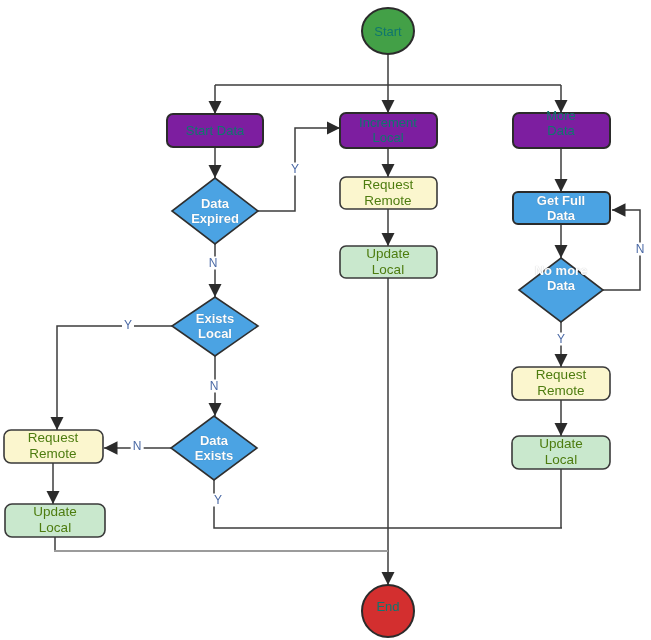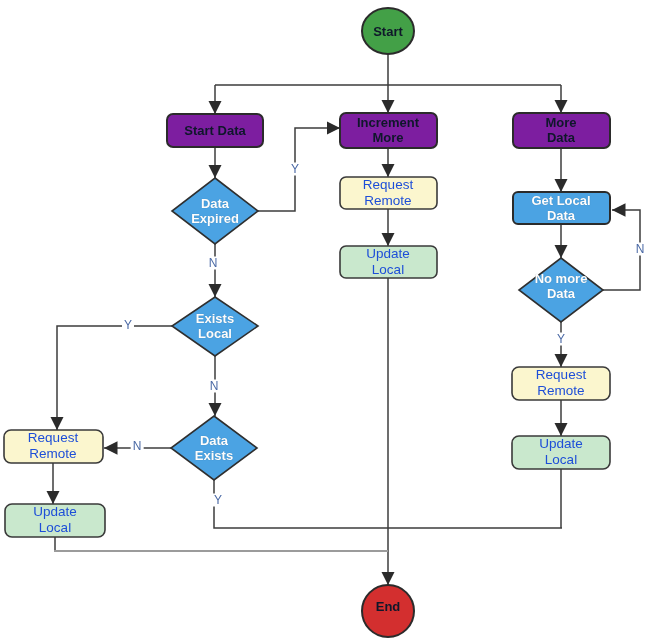--- a/index.html
+++ b/index.html
@@ -6,23 +6,23 @@
   .canvas{
     position:relative;width:651px;height:640px;background:#fff;overflow:hidden;
     font-family:"Liberation Sans",sans-serif;
   }
   .canvas svg{position:absolute;left:0;top:0;}
   .node-label{
     position:absolute;transform:translate(-50%,-50%);
     text-align:center;white-space:pre-line;line-height:15px;
     font-size:13px;cursor:default;user-select:none;
   }
-  .t-white{color:#0f172a;font-weight:bold;}
+  .t-white{color:#0f766e;font-weight:normal;}
   .t-white-soft{color:#fdfdfd;font-weight:600;text-shadow:0 0 1px rgba(0,0,0,0.25);}
-  .t-dark{color:#1d4ed8;font-weight:400;font-size:13.5px;line-height:16px;}
+  .t-dark{color:#4d7c0f;font-weight:400;font-size:13.5px;line-height:16px;}
   .edge-label{
     position:absolute;transform:translate(-50%,-50%);
     font-size:12px;color:#4a69a5;background:#ffffff;
     padding:0 2px;line-height:13px;user-select:none;
   }
 </style>
 </head>
 <body>
 
 <div class="canvas">
@@ -85,32 +85,32 @@
       <rect x="4" y="430" width="99" height="33" rx="7" fill="#fbf6ce"></rect>
       <rect x="5" y="504" width="100" height="33" rx="7" fill="#c9e8cd"></rect>
       <rect x="512" y="367" width="98" height="33" rx="7" fill="#fbf6ce"></rect>
       <rect x="512" y="436" width="98" height="33" rx="7" fill="#c9e8cd"></rect>
     </g>
   </svg>
 
   <div class="node-label t-white" style="left:388px;top:31px">Start</div>
   <div class="node-label t-white" style="left:215px;top:130px">Start Data</div>
   <div class="node-label t-white" style="left:388px;top:130px">Increment
-More</div>
-  <div class="node-label t-white" style="left:561px;top:130px">More
+Local</div>
+  <div class="node-label t-white" style="left:561px;top:123px">More
 Data</div>
   <div class="node-label t-white-soft" style="left:215px;top:211px">Data
 Expired</div>
   <div class="node-label t-white-soft" style="left:215px;top:326px">Exists
 Local</div>
   <div class="node-label t-white-soft" style="left:214px;top:448px">Data
 Exists</div>
-  <div class="node-label t-white-soft" style="left:561px;top:208px">Get Local
+  <div class="node-label t-white-soft" style="left:561px;top:208px">Get Full
 Data</div>
-  <div class="node-label t-white-soft" style="left:561px;top:286px">No more
+  <div class="node-label t-white-soft" style="left:561px;top:278px">No more
 Data</div>
   <div class="node-label t-dark" style="left:388px;top:193px">Request
 Remote</div>
   <div class="node-label t-dark" style="left:388px;top:262px">Update
 Local</div>
   <div class="node-label t-dark" style="left:53px;top:446px">Request
 Remote</div>
   <div class="node-label t-dark" style="left:55px;top:520px">Update
 Local</div>
   <div class="node-label t-dark" style="left:561px;top:383px">Request

